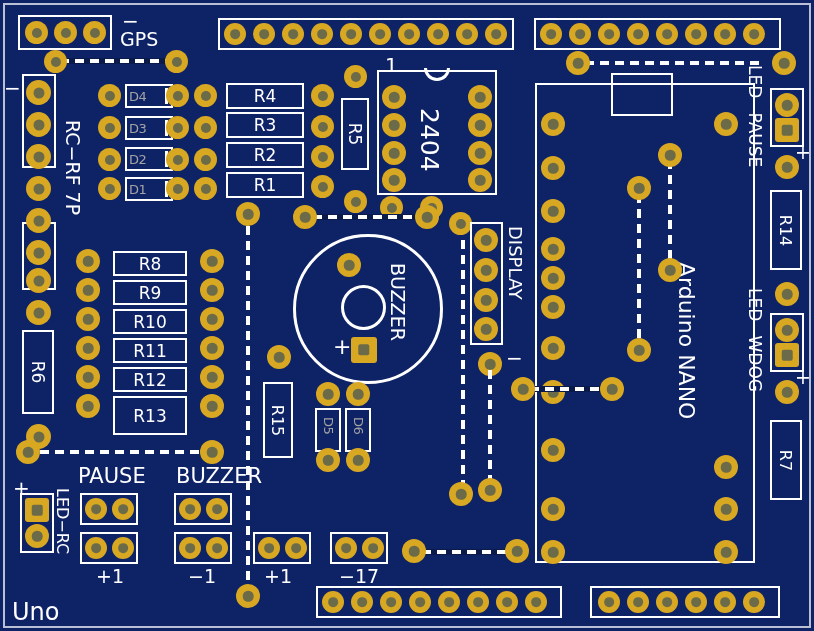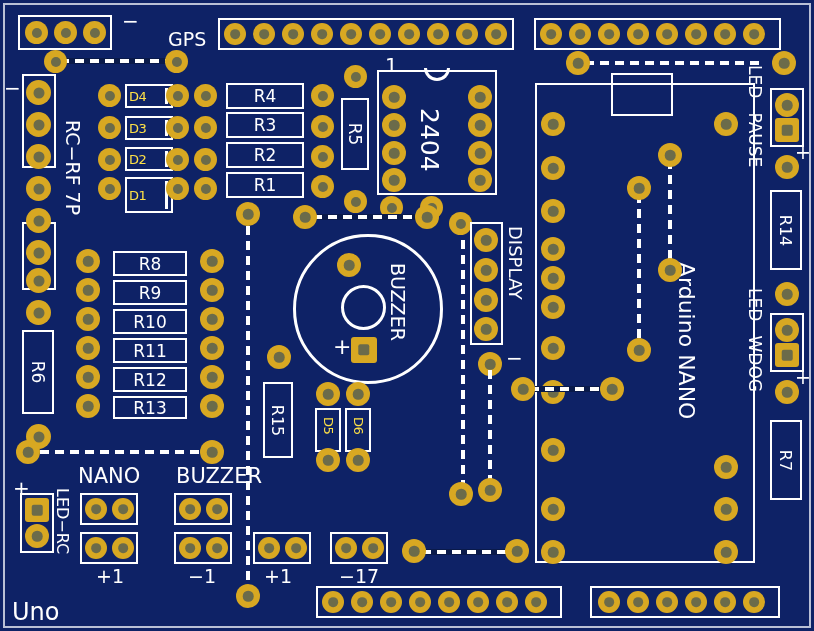--- a/index.html
+++ b/index.html
@@ -62,21 +62,21 @@
     font-family:"DejaVu Sans", sans-serif;
     background:transparent;
   }
   .rbox.v span{transform:rotate(90deg);display:block;}
   
   .dbox{
     position:absolute;
     border:2px solid #ffffff;
     box-sizing:border-box;
     display:flex;align-items:center;
-    color:#fde047;
+    color:#a3a3a3;
     font-family:"DejaVu Sans", sans-serif;
   }
   .dbox .dlabel{padding-left:2px;font-size:13px;letter-spacing:-0.5px;}
   .dbox .cath{
     position:absolute;right:3px;top:2px;bottom:2px;
     width:3px;background:#ffffff;
   }
   
   .trace{
     position:absolute;
@@ -122,21 +122,21 @@
 
 <div id="board">
 
   <div class="edge" style="left:3px;top:3px;width:808px;height:625px;"></div>
 
   <div class="silk" style="left:18px;top:15px;width:94px;height:35px;"></div>
   <div class="pad" style="left:25px;top:21px;width:23px;height:23px;"></div>
   <div class="pad" style="left:54px;top:21px;width:23px;height:23px;"></div>
   <div class="pad" style="left:83px;top:21px;width:23px;height:23px;"></div>
   <div class="txt" style="left:122px;top:11px;font-size:20px;">−</div>
-  <div class="txt" style="left:120px;top:30px;font-size:19px;margin-left:48px;">GPS</div>
+  <div class="txt" style="left:120px;top:30px;font-size:19px;">GPS</div>
 
   <div class="trace dark" style="left:60px;top:58px;width:115px;height:6px;"></div>
   <div class="trace h" style="left:60px;top:59px;width:115px;"></div>
   <div class="pad" style="left:44px;top:50px;width:23px;height:23px;"></div>
   <div class="pad" style="left:165px;top:50px;width:23px;height:23px;"></div>
 
   <div class="silk" style="left:22px;top:74px;width:34px;height:94px;"></div>
   <div class="silk" style="left:22px;top:222px;width:34px;height:68px;"></div>
   <div class="pad" style="left:26px;top:80px;width:25px;height:25px;"></div>
   <div class="pad" style="left:26px;top:112px;width:25px;height:25px;"></div>
@@ -165,21 +165,21 @@
     <span class="cath"></span>
   </div>
   <div class="dbox" style="left:125px;top:116px;width:48px;height:24px;">
     <span class="dlabel">D3</span>
     <span class="cath"></span>
   </div>
   <div class="dbox" style="left:125px;top:147px;width:48px;height:24px;">
     <span class="dlabel">D2</span>
     <span class="cath"></span>
   </div>
-  <div class="dbox" style="left:125px;top:177px;width:48px;height:36px;">
+  <div class="dbox" style="left:125px;top:177px;width:48px;height:24px;">
     <span class="dlabel">D1</span>
     <span class="cath"></span>
   </div>
 
   <div class="pad" style="left:166px;top:84px;width:23px;height:23px;"></div>
   <div class="pad" style="left:166px;top:116px;width:23px;height:23px;"></div>
   <div class="pad" style="left:166px;top:148px;width:23px;height:23px;"></div>
   <div class="pad" style="left:166px;top:177px;width:23px;height:23px;"></div>
   <div class="pad" style="left:194px;top:84px;width:23px;height:23px;"></div>
   <div class="pad" style="left:194px;top:116px;width:23px;height:23px;"></div>
@@ -330,21 +330,21 @@
   </div>
   <div class="rbox" style="left:113px;top:309px;width:74px;height:25px;font-size:17px;">
     <span>R10</span>
   </div>
   <div class="rbox" style="left:113px;top:338px;width:74px;height:25px;font-size:17px;">
     <span>R11</span>
   </div>
   <div class="rbox" style="left:113px;top:367px;width:74px;height:25px;font-size:17px;">
     <span>R12</span>
   </div>
-  <div class="rbox" style="left:113px;top:396px;width:74px;height:23px;font-size:17px;">
+  <div class="rbox" style="left:113px;top:396px;width:74px;height:39px;font-size:17px;">
     <span>R13</span>
   </div>
 
   <div class="pad" style="left:200px;top:249px;width:24px;height:24px;"></div>
   <div class="pad" style="left:200px;top:278px;width:24px;height:24px;"></div>
   <div class="pad" style="left:200px;top:307px;width:24px;height:24px;"></div>
   <div class="pad" style="left:200px;top:336px;width:24px;height:24px;"></div>
   <div class="pad" style="left:200px;top:365px;width:24px;height:24px;"></div>
   <div class="pad" style="left:200px;top:394px;width:24px;height:24px;"></div>
 
@@ -397,21 +397,21 @@
   <div class="pad" style="left:478px;top:478px;width:24px;height:24px;"></div>
   <div class="trace v" style="left:461px;top:240px;width:4px;height:250px;"></div>
   <div class="pad" style="left:449px;top:482px;width:24px;height:24px;"></div>
 
   <div class="txt" style="left:13px;top:478px;font-size:20px;">+</div>
   <div class="silk" style="left:20px;top:493px;width:34px;height:60px;"></div>
   <div class="pad sq" style="left:25px;top:498px;width:24px;height:24px;"></div>
   <div class="pad" style="left:25px;top:524px;width:24px;height:24px;"></div>
   <div class="txt rot90" style="left:70px;top:488px;font-size:16px;">LED−RC</div>
 
-  <div class="txt" style="left:78px;top:466px;font-size:21px;">NANO</div>
+  <div class="txt" style="left:78px;top:466px;font-size:21px;">PAUSE</div>
   <div class="silk" style="left:80px;top:493px;width:58px;height:32px;"></div>
   <div class="pad" style="left:85px;top:498px;width:22px;height:22px;"></div>
   <div class="pad" style="left:112px;top:498px;width:22px;height:22px;"></div>
 
   <div class="silk" style="left:80px;top:532px;width:58px;height:32px;"></div>
   <div class="pad" style="left:85px;top:537px;width:22px;height:22px;"></div>
   <div class="pad" style="left:112px;top:537px;width:22px;height:22px;"></div>
   <div class="txt" style="left:96px;top:567px;font-size:19px;">+1</div>
 
   <div class="txt" style="left:176px;top:466px;font-size:21px;">BUZZER</div>

